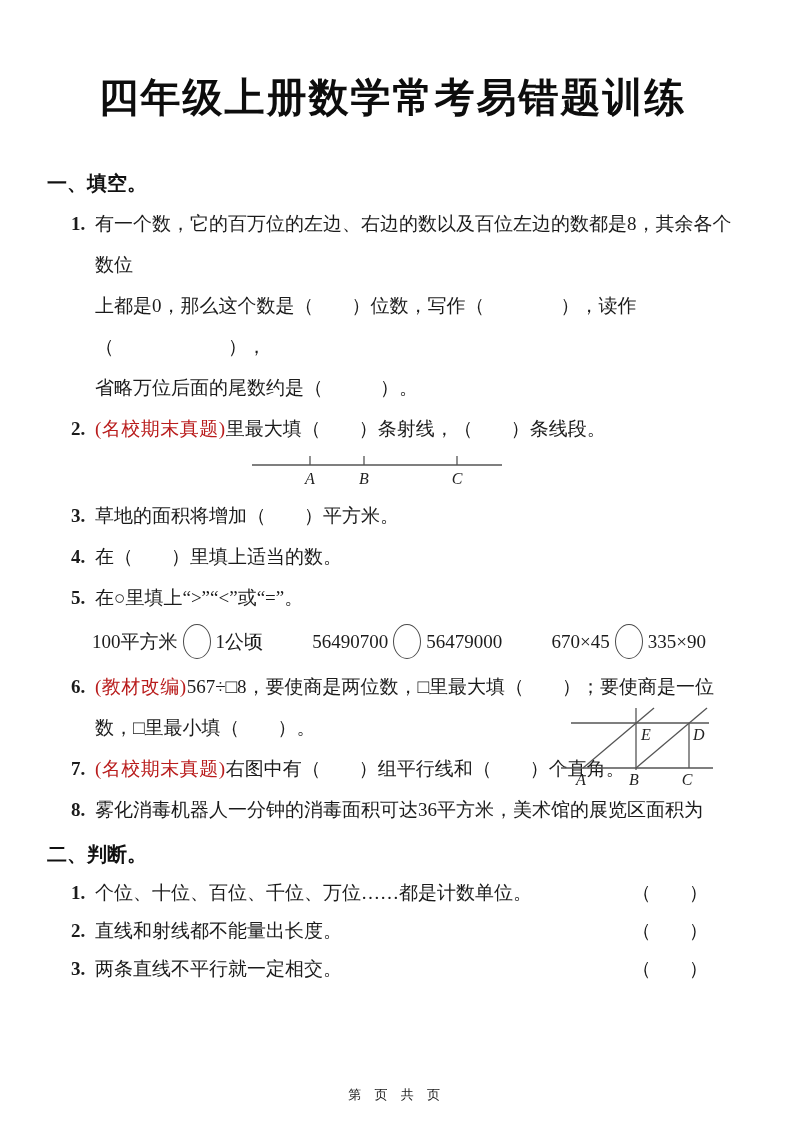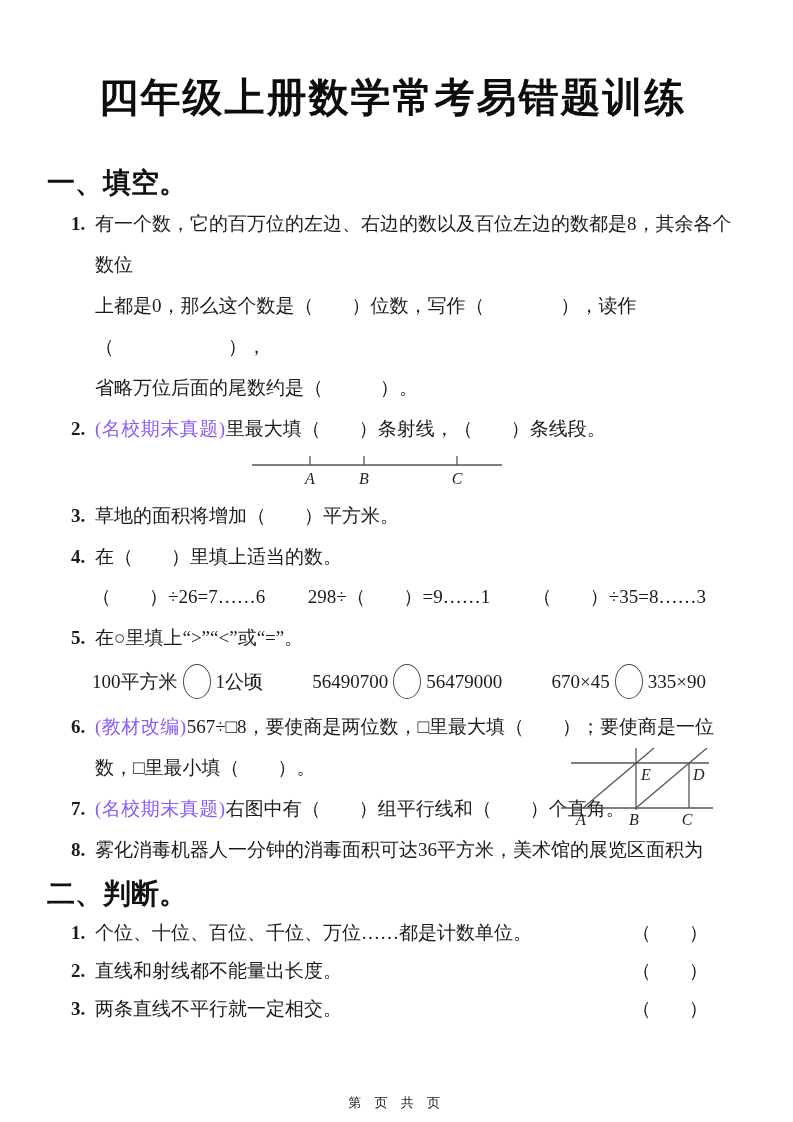--- a/index.html
+++ b/index.html
@@ -20,32 +20,32 @@
     text-align:center;
     font-family:"Liberation Sans","DejaVu Sans",sans-serif;
     font-weight:700;
     font-size:40px;
     letter-spacing:2px;
     color:#0d0d0d;
   }
   .sec-heading {
     font-family:"Liberation Sans","DejaVu Sans",sans-serif;
     font-weight:700;
-    font-size:28px;
+    font-size:20px;
     line-height:32px;
     margin-bottom:4px;
     color:#111;
   }
   .q { position:relative; padding-left:48px; line-height:41px; }
   .qnum {
     position:absolute; left:24px; top:0;
     font-weight:700;
   }
   .qline { line-height:41px; }
-  .tag { color:#8b5cf6; letter-spacing:0.5px; }
+  .tag { color:#b91c1c; letter-spacing:0.5px; }
   .row-indent {
     display:flex; justify-content:space-between; align-items:center;
     padding-left:45px; padding-right:32px;
     line-height:40px;
   }
   .cmp-row { line-height:48px;text-align:center; }
   .circle {
     display:inline-block;
     width:26px; height:33px;
     border:1.5px solid #4a4a4a;
@@ -58,21 +58,21 @@
   .q67-block { position:relative; }
   .figure-abs { position:absolute; right:22px; top:30px; line-height:0; }
   .judge-row {
     position:relative; display:flex;
     padding-left:48px; padding-right:30px;
     line-height:38px;
   }
   .judge-text { flex:1; }
   .bracket { white-space:pre; }
   .footer {
-    position:absolute; bottom:10px; left:0;
+    position:absolute; bottom:18px; left:0;
     width:100%;
     text-align:center;
     font-size:13px;
     letter-spacing:5px;
     color:#222;
   }
   svg text {
     font-family:"Liberation Serif","DejaVu Serif",serif;
     font-style:italic;
     font-size:16px;
@@ -112,25 +112,20 @@
   </div>
 
   <div class="q">
     <span class="qnum">3.</span>
     <div class="qline">草地的面积将增加（　　）平方米。</div>
   </div>
 
   <div class="q">
     <span class="qnum">4.</span>
     <span>在（　　）里填上适当的数。</span>
-  </div>
-  <div class="row-indent">
-    <span>（　　）÷26=7……6</span>
-    <span>298÷（　　）=9……1</span>
-    <span>（　　）÷35=8……3</span>
   </div>
 
   <div class="q">
     <span class="qnum">5.</span>
     <span>在○里填上“&gt;”“&lt;”或“=”。</span>
   </div>
   <div class="row-indent cmp-row">
     <span><span>100平方米</span><span class="circle"></span><span>1公顷</span></span>
     <span><span>56490700</span><span class="circle"></span><span>56479000</span></span>
     <span><span>670×45</span><span class="circle"></span><span>335×90</span></span>

